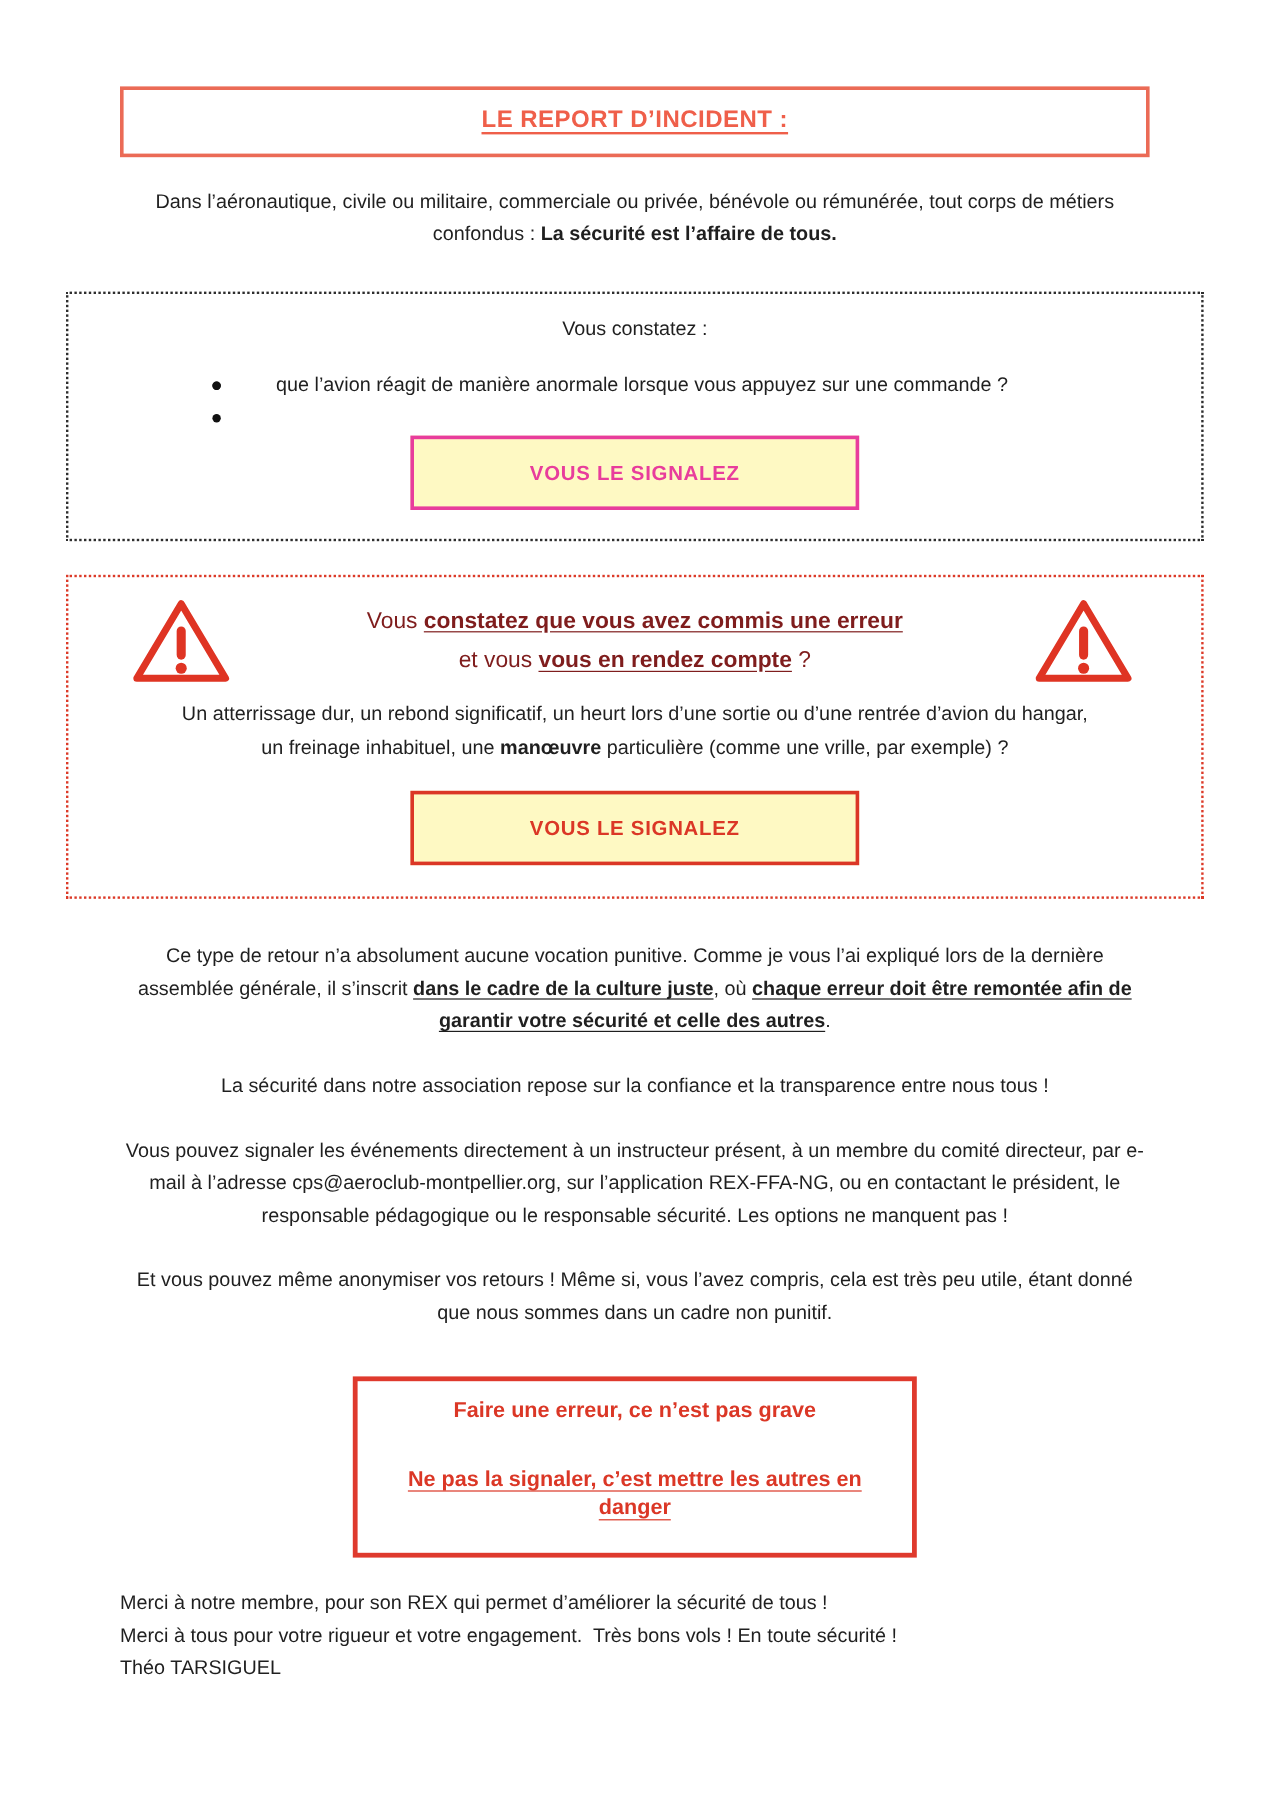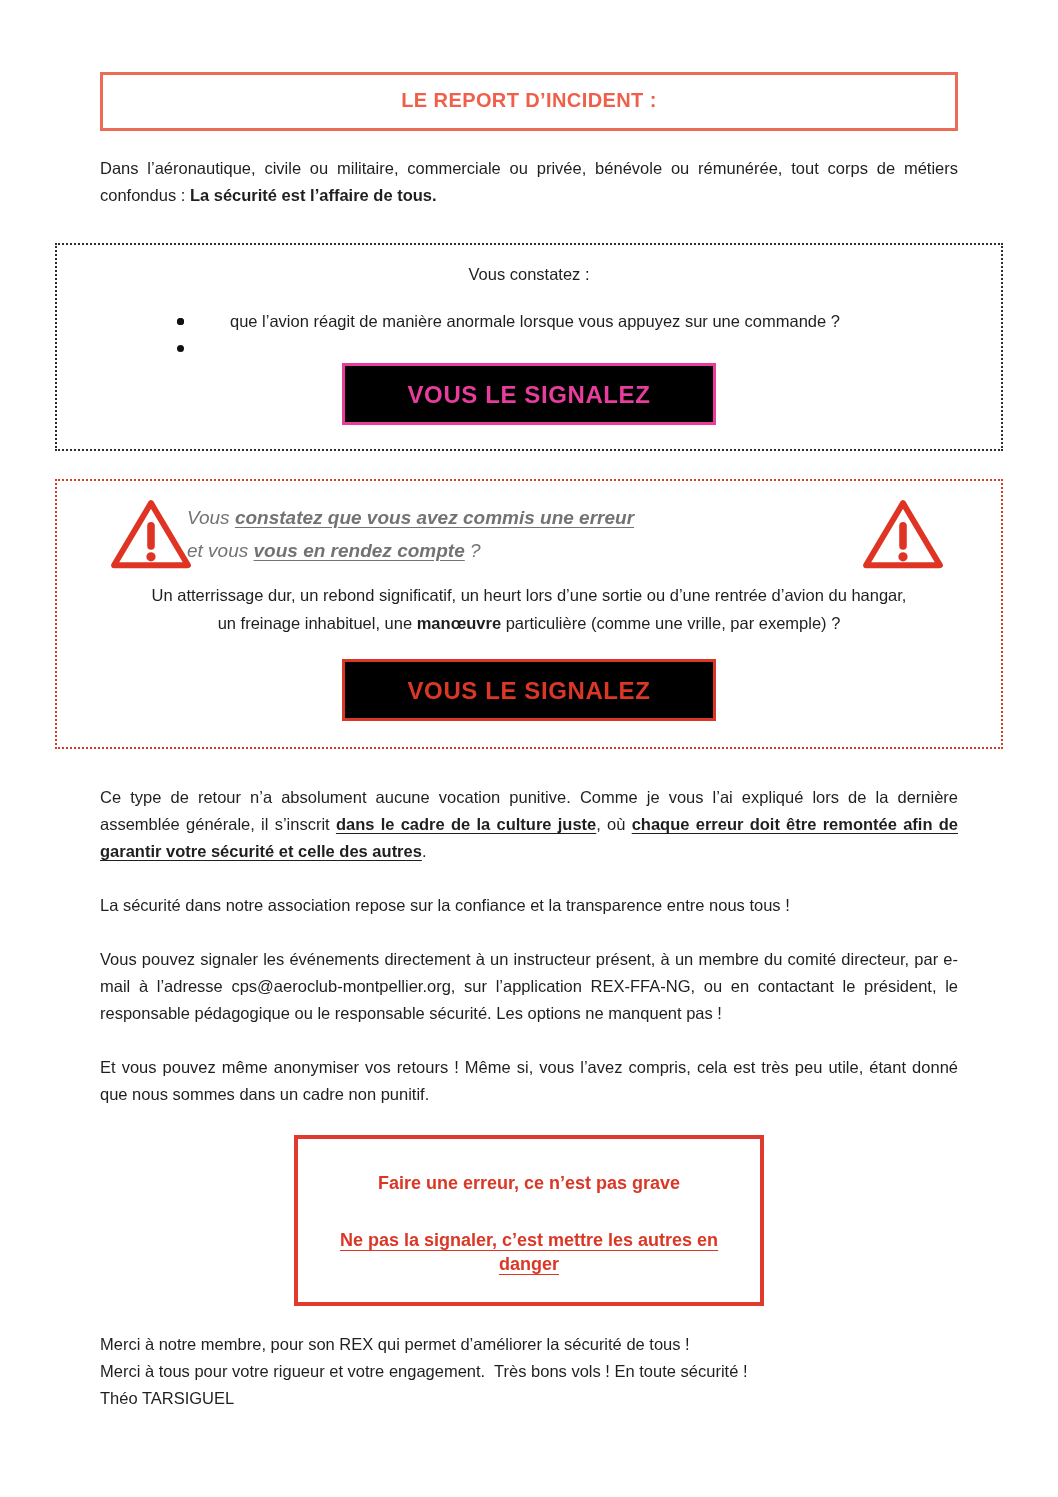--- a/index.html
+++ b/index.html
@@ -25,20 +25,21 @@
     border:3px solid #EB6B56;
     text-align:center;
     padding:12px 10px 13px;
     margin-bottom:24px;
   }
   .title-text {
     color:#EF5F4A;
     font-weight:bold;
     font-size:20px;
     letter-spacing:0.4px;
+    text-decoration:underline;
     text-underline-offset:4px;
   }
 
   
   .dotted-box {
     margin:34px -45px 0 -45px;
     padding:16px 45px 16px 45px;
     border:2px dotted #2d2d2d;
   }
   .dotted-box.red { border-color:#DC3A28; margin-top:28px; position:relative; padding:20px 40px 18px; }
@@ -49,44 +50,44 @@
   ul.bullets li .dot {
     position:absolute; left:0; top:10px;
     width:7px; height:7px; border-radius:50%; background:#111;
   }
 
   
   .cta {
     width:368px; height:56px;
     display:flex; align-items:center; justify-content:center;
     margin:28px auto 8px auto;
-    font-weight:bold; font-size:24px; letter-spacing:0.6px;
-    background:#000000;
+    font-weight:bold; font-size:17px; letter-spacing:0.6px;
+    background:#fef9c3;
   }
   .cta.pink { border:3px solid #E83D9C; color:#E83D9C; }
   .cta.redc { border:3px solid #DB3726; color:#DB3726; margin-top:22px; }
 
   
   .warn-tri { position:absolute; top:16px; width:84px; height:76px; }
   .warn-tri.left { left:52px; }
   .warn-tri.right { right:56px; }
-  .error-head { text-align:left; color:#737373; font-size:19px; line-height:33px; margin:0 90px;font-style:italic; }
+  .error-head { text-align:center; color:#7f1d1d; font-size:19px; line-height:33px; margin:0 90px; }
   .error-head .bu { font-weight:bold; text-decoration:underline; text-underline-offset:3px; }
   .error-body { text-align:center; margin-top:14px; line-height:28px; }
 
   
-  p.body-p { margin:27px 0 0 0; }
+  p.body-p { margin:27px 0 0 0;text-align:center; }
   p.first-after-box { margin-top:35px; }
 
   
   .motto-box {
     width:470px; box-sizing:border-box;
     border:4px solid #DF3A2D;
-    margin:27px auto 0 auto;
-    padding:32px 20px 26px;
+    margin:39px auto 0 auto;
+    padding:12px 20px 26px;
     text-align:center;
   }
   .motto-line { color:#DB3726; font-weight:bold; font-size:18px; line-height:24px; }
   .motto-line + .motto-line { margin-top:33px; }
   .motto-line.u { text-underline-offset:4px; }
 
   
   .closing { margin-top:25px; }
   .closing div { white-space:pre-wrap; }
 </style>

